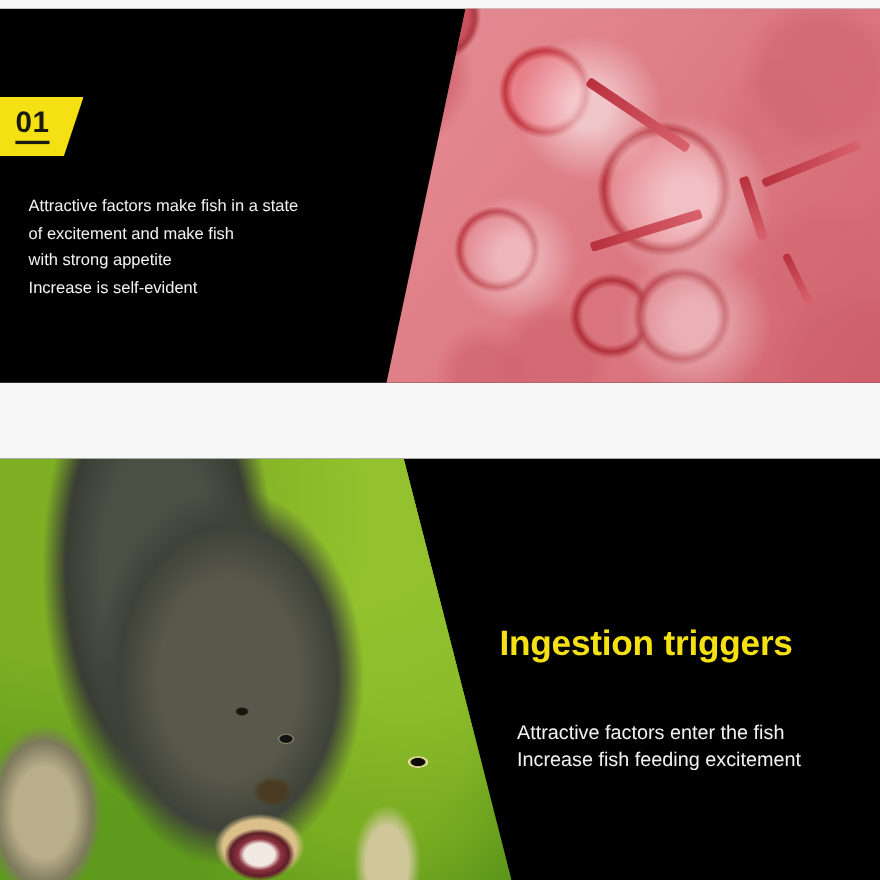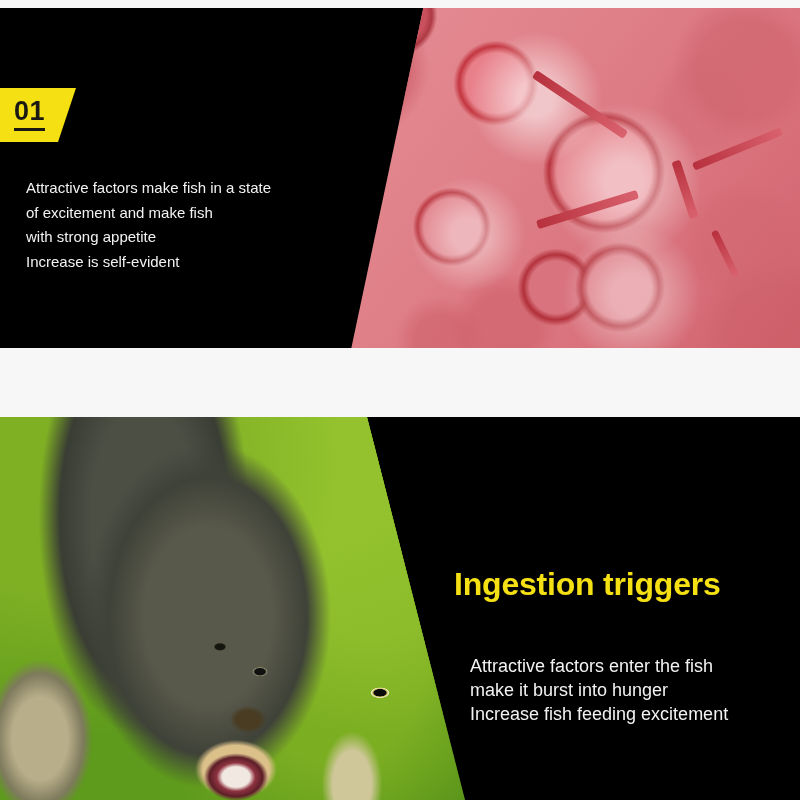--- a/index.html
+++ b/index.html
@@ -122,20 +122,19 @@
   <section class="panel2">
 
     <div class="fish-img"></div>
 
     <div class="p2-text">
 
       <h1 class="h2-title">Ingestion triggers</h1>
 
       <div class="p2-body">
         <div>Attractive factors enter the fish</div>
-        <div>make it burst into hunger</div>
         <div>Increase fish feeding excitement</div>
       </div>
 
     </div>
   </section>
 
 </div>
 
 </body></html>

